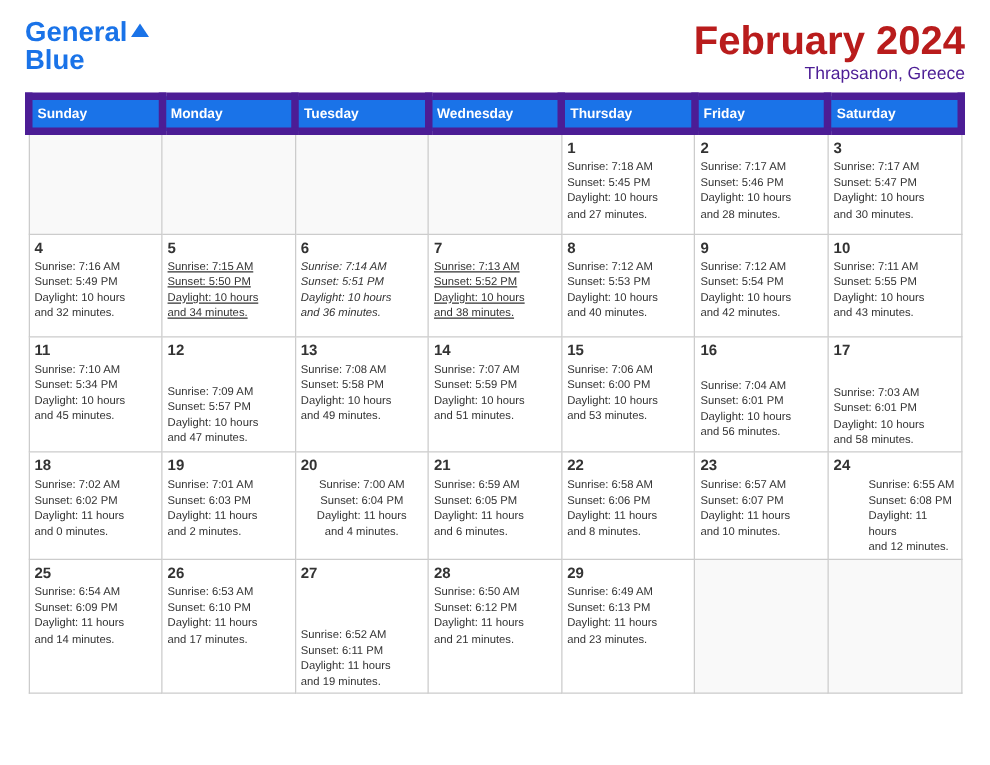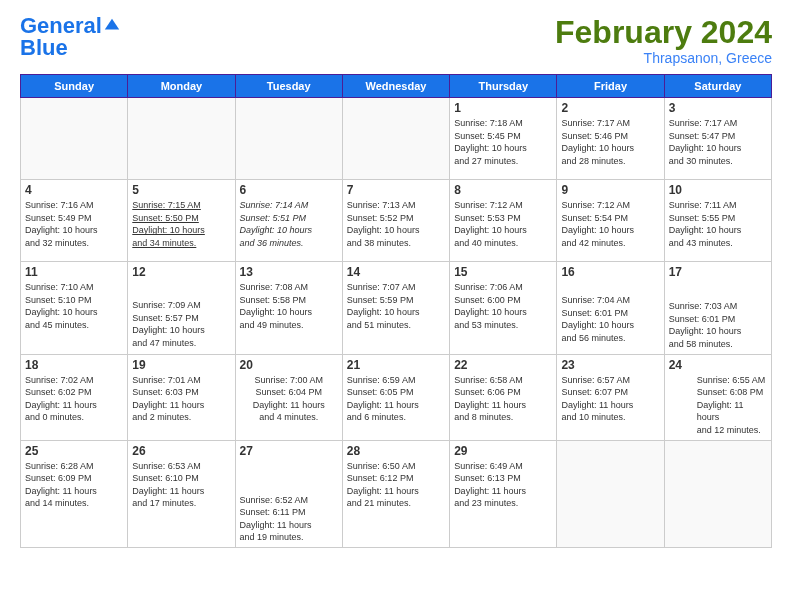--- a/index.html
+++ b/index.html
@@ -37,40 +37,40 @@
       width: 18px;
       height: 18px;
       margin-left: 1px;
     }
     .title-section {
       text-align: right;
     }
     .month-title {
       font-size: 32px;
       font-weight: bold;
-      color: #4d7c0f;
+      color: #b91c1c;
       line-height: 1.1;
     }
     .location {
       font-size: 14px;
-      color: #3b82f6;
+      color: #4c1d95;
     }
     table {
       width: 100%;
       border-collapse: collapse;
       table-layout: fixed;
     }
     th {
       background-color: #1a73e8;
       color: #fff;
       font-size: 11px;
       font-weight: bold;
       padding: 5px 4px;
-      text-align: center;
-      border: 1px solid #4c1d95;
+      text-align: left;
+      border: 6px solid #4c1d95;
     }
     td {
       border: 1px solid #ccc;
       vertical-align: top;
       padding: 3px 4px;
       font-size: 9.5px;
       color: #333;
       height: 82px;
     }
     td.empty {
@@ -168,21 +168,21 @@
           </td>
           <td>
             <div class="day-num">6</div>
             <div class="day-info" style="white-space: pre-line; font-style: italic;">Sunrise: 7:14 AM
 Sunset: 5:51 PM
 Daylight: 10 hours
 and 36 minutes.</div>
           </td>
           <td>
             <div class="day-num">7</div>
-            <div class="day-info" style="white-space: pre-line;">Sunrise: 7:13 AM
+            <div class="day-info" style="white-space: pre-line; text-decoration: underline;">Sunrise: 7:13 AM
 Sunset: 5:52 PM
 Daylight: 10 hours
 and 38 minutes.</div>
           </td>
           <td>
             <div class="day-num">8</div>
             <div class="day-info" style="white-space: pre-line;">Sunrise: 7:12 AM
 Sunset: 5:53 PM
 Daylight: 10 hours
 and 40 minutes.</div>
@@ -199,21 +199,21 @@
             <div class="day-info" style="white-space: pre-line;">Sunrise: 7:11 AM
 Sunset: 5:55 PM
 Daylight: 10 hours
 and 43 minutes.</div>
           </td>
         </tr>
         <tr>
           <td>
             <div class="day-num">11</div>
             <div class="day-info" style="white-space: pre-line;">Sunrise: 7:10 AM
-Sunset: 5:10 PM
+Sunset: 5:34 PM
 Daylight: 10 hours
 and 45 minutes.</div>
           </td>
           <td>
             <div class="day-num">12</div>
             <div class="day-info" style="white-space: pre-line; margin-top: 20px;">Sunrise: 7:09 AM
 Sunset: 5:57 PM
 Daylight: 10 hours
 and 47 minutes.</div>
           </td>
@@ -300,21 +300,21 @@
             <div class="day-num">24</div>
             <div class="day-info" style="white-space: pre-line; margin-left: 28px;">Sunrise: 6:55 AM
 Sunset: 6:08 PM
 Daylight: 11 hours
 and 12 minutes.</div>
           </td>
         </tr>
         <tr>
           <td>
             <div class="day-num">25</div>
-            <div class="day-info" style="white-space: pre-line;">Sunrise: 6:28 AM
+            <div class="day-info" style="white-space: pre-line;">Sunrise: 6:54 AM
 Sunset: 6:09 PM
 Daylight: 11 hours
 and 14 minutes.</div>
           </td>
           <td>
             <div class="day-num">26</div>
             <div class="day-info" style="white-space: pre-line;">Sunrise: 6:53 AM
 Sunset: 6:10 PM
 Daylight: 11 hours
 and 17 minutes.</div>

